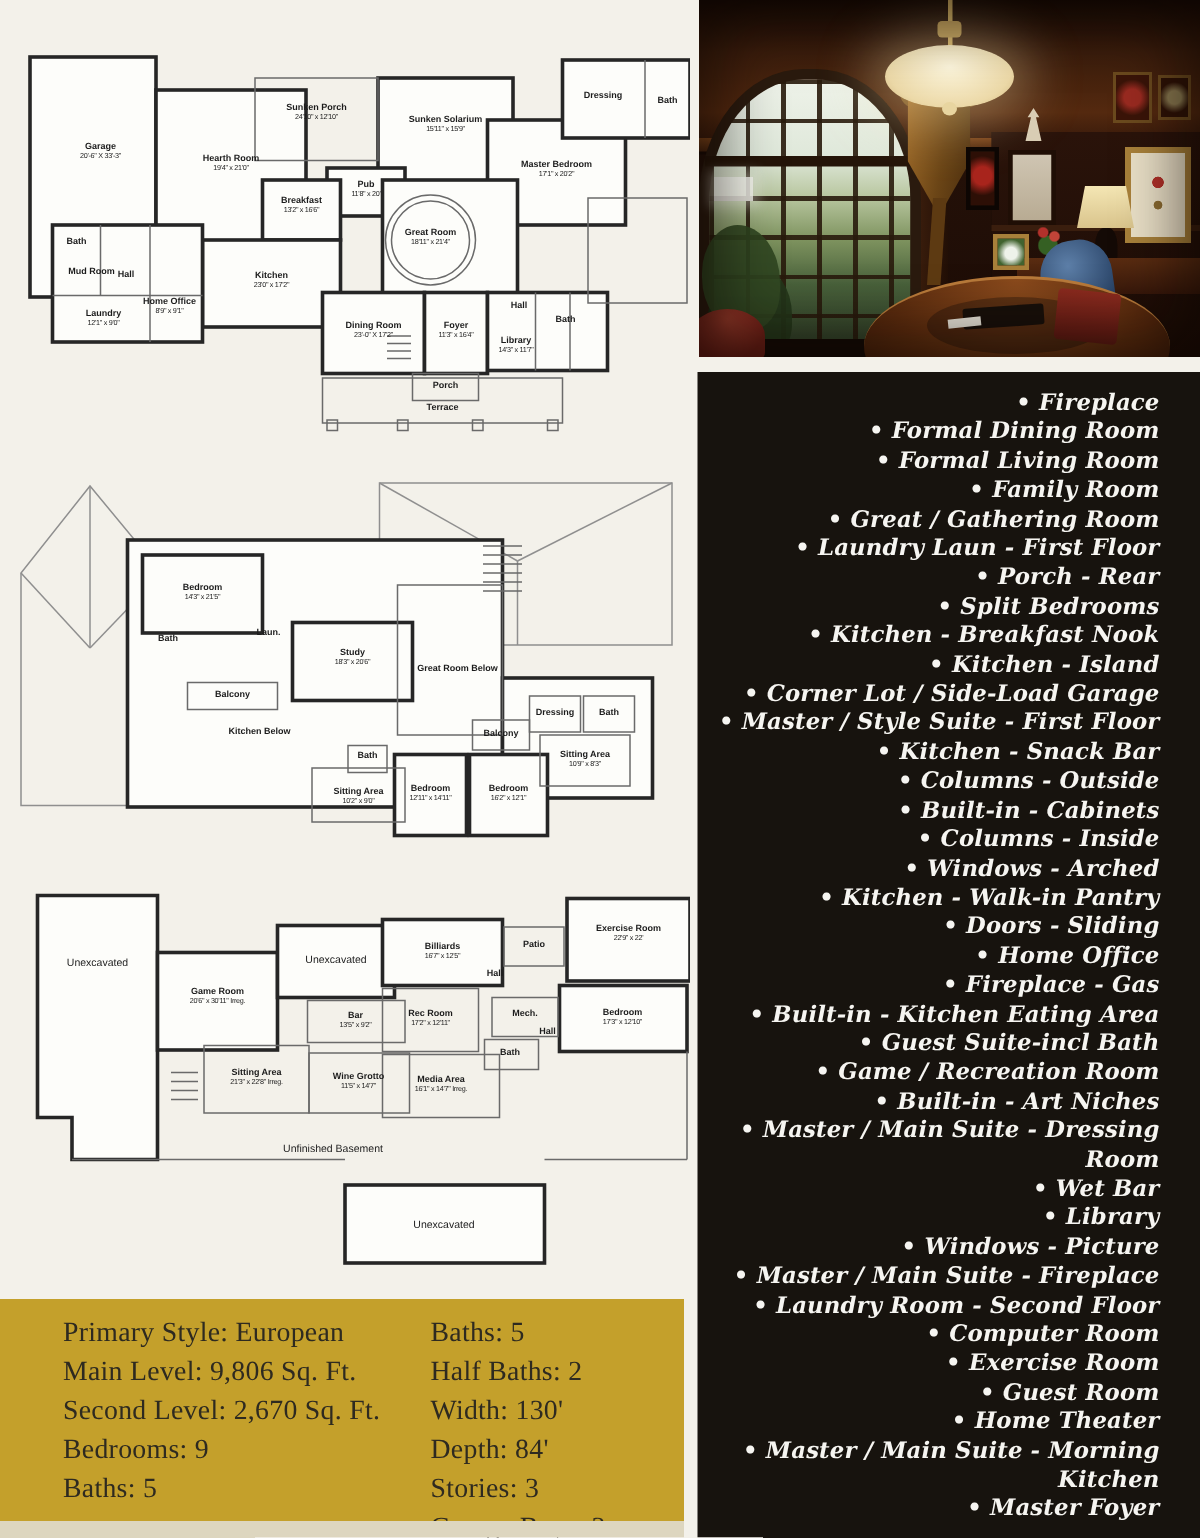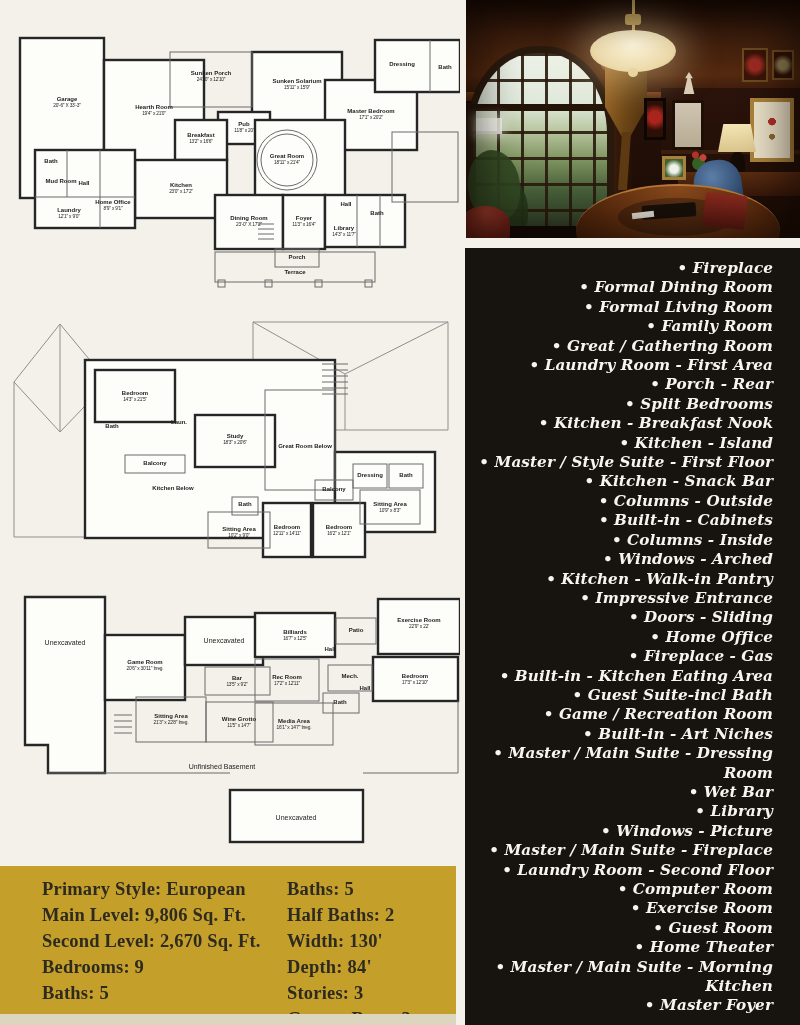--- a/index.html
+++ b/index.html
@@ -98,21 +98,21 @@
   .feature-item{font-family:"DejaVu Serif",serif;font-style:italic;font-weight:700;
       font-size:15.2px;line-height:19.4px;color:#f6f5f1;text-align:right;letter-spacing:0.1px;}
   .feature-item::before{content:"\2022\00a0";font-style:normal;}
 
   
   .stats{position:absolute;left:0;top:866px;width:456px;height:148px;background:#c4a02b;}
   .stats-strip{position:absolute;left:0;top:1014px;width:456px;height:11px;background:#ddd6bf;}
   .stats-col{position:absolute;top:10px;}
   .stats-col.left{left:42px;}
   .stats-col.right{left:287px;}
-  .stat-line{font-family:"Liberation Serif",serif;font-weight:700;font-size:18.5px;line-height:26px;
+  .stat-line{font-family:"Liberation Serif",serif;font-weight:400;font-size:18.5px;line-height:26px;
       color:#2e2a20;letter-spacing:0.2px;white-space:nowrap;}
 </style>
 </head>
 <body>
 
 <div class="page">
 
   <div class="plan" style="left:12px;top:2px;width:448px;height:303px">
     <svg viewBox="0 0 448 303" width="448" height="303">
       <g fill="#fdfdfa" stroke="#262626" stroke-width="2.4">
@@ -309,33 +309,33 @@
     <div class="ph-vignette"></div>
   </div>
 
   <div class="features">
     <div>
         <div class="feature-item">Fireplace</div>
         <div class="feature-item">Formal Dining Room</div>
         <div class="feature-item">Formal Living Room</div>
         <div class="feature-item">Family Room</div>
         <div class="feature-item">Great / Gathering Room</div>
-        <div class="feature-item">Laundry Room - First Area</div>
+        <div class="feature-item">Laundry Laun - First Floor</div>
         <div class="feature-item">Porch - Rear</div>
         <div class="feature-item">Split Bedrooms</div>
         <div class="feature-item">Kitchen - Breakfast Nook</div>
         <div class="feature-item">Kitchen - Island</div>
+        <div class="feature-item">Corner Lot / Side-Load Garage</div>
         <div class="feature-item">Master / Style Suite - First Floor</div>
         <div class="feature-item">Kitchen - Snack Bar</div>
         <div class="feature-item">Columns - Outside</div>
         <div class="feature-item">Built-in - Cabinets</div>
         <div class="feature-item">Columns - Inside</div>
         <div class="feature-item">Windows - Arched</div>
         <div class="feature-item">Kitchen - Walk-in Pantry</div>
-        <div class="feature-item">Impressive Entrance</div>
         <div class="feature-item">Doors - Sliding</div>
         <div class="feature-item">Home Office</div>
         <div class="feature-item">Fireplace - Gas</div>
         <div class="feature-item">Built-in - Kitchen Eating Area</div>
         <div class="feature-item">Guest Suite-incl Bath</div>
         <div class="feature-item">Game / Recreation Room</div>
         <div class="feature-item">Built-in - Art Niches</div>
         <div class="feature-item">Master / Main Suite - Dressing Room</div>
         <div class="feature-item">Wet Bar</div>
         <div class="feature-item">Library</div>

